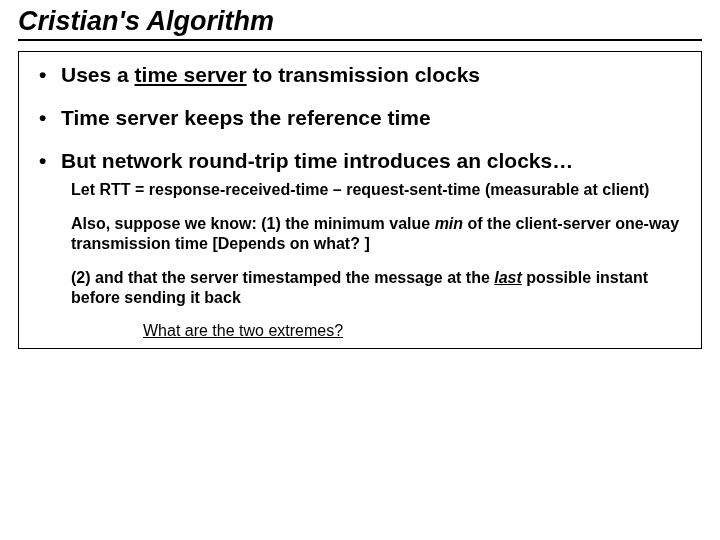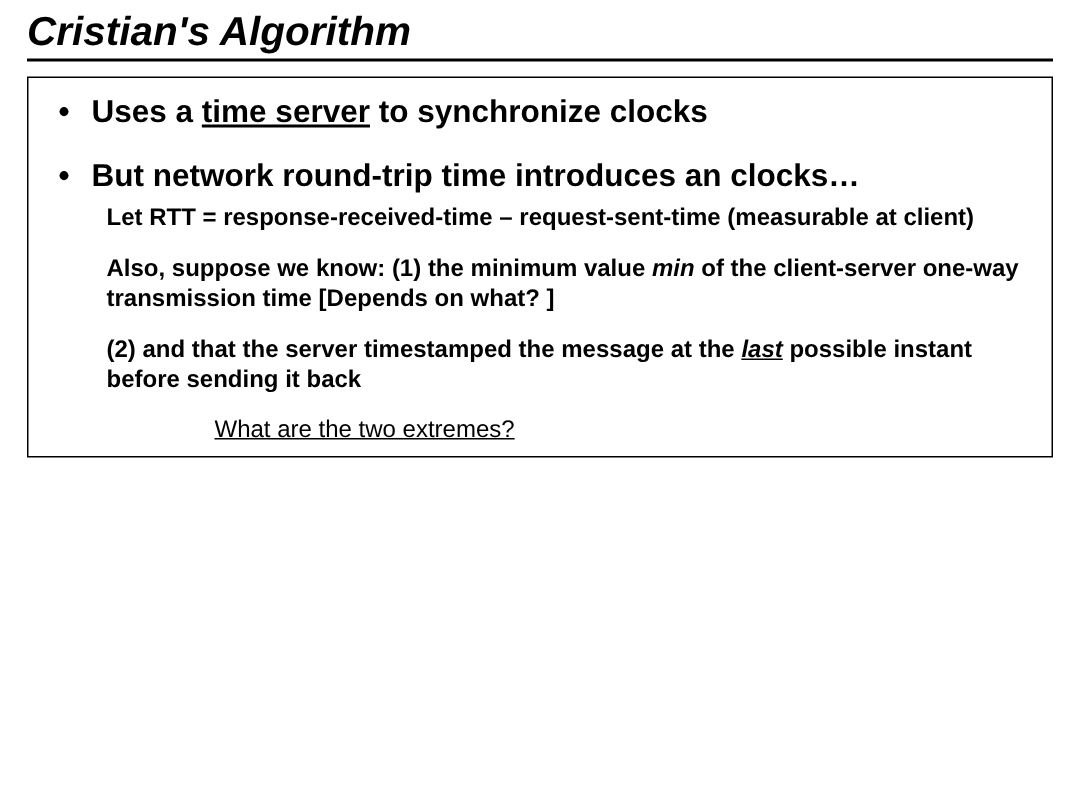--- a/index.html
+++ b/index.html
@@ -80,23 +80,26 @@
 
 <div class="slide">
 
   <h1 class="title">Cristian's Algorithm</h1>
   <hr class="rule">
 
   <div class="content-box">
     <ul class="main">
 
       <li>
-        <span>Uses a </span><span class="u">time server</span><span> to synchronize clocks</span>
+        <span>Uses a </span><span class="u">time server</span><span> to transmission clocks</span>
       </li>
 
+      <li>
+        <span>Time server keeps the reference time</span>
+      </li>
 
 
       <li style="margin-bottom:6px;">
         <span>But network round-trip time introduces an clocks…</span>
       </li>
 
     </ul>
 
     <div class="sub-block">
       <p>Let RTT = response-received-time – request-sent-time (measurable at client)</p>

